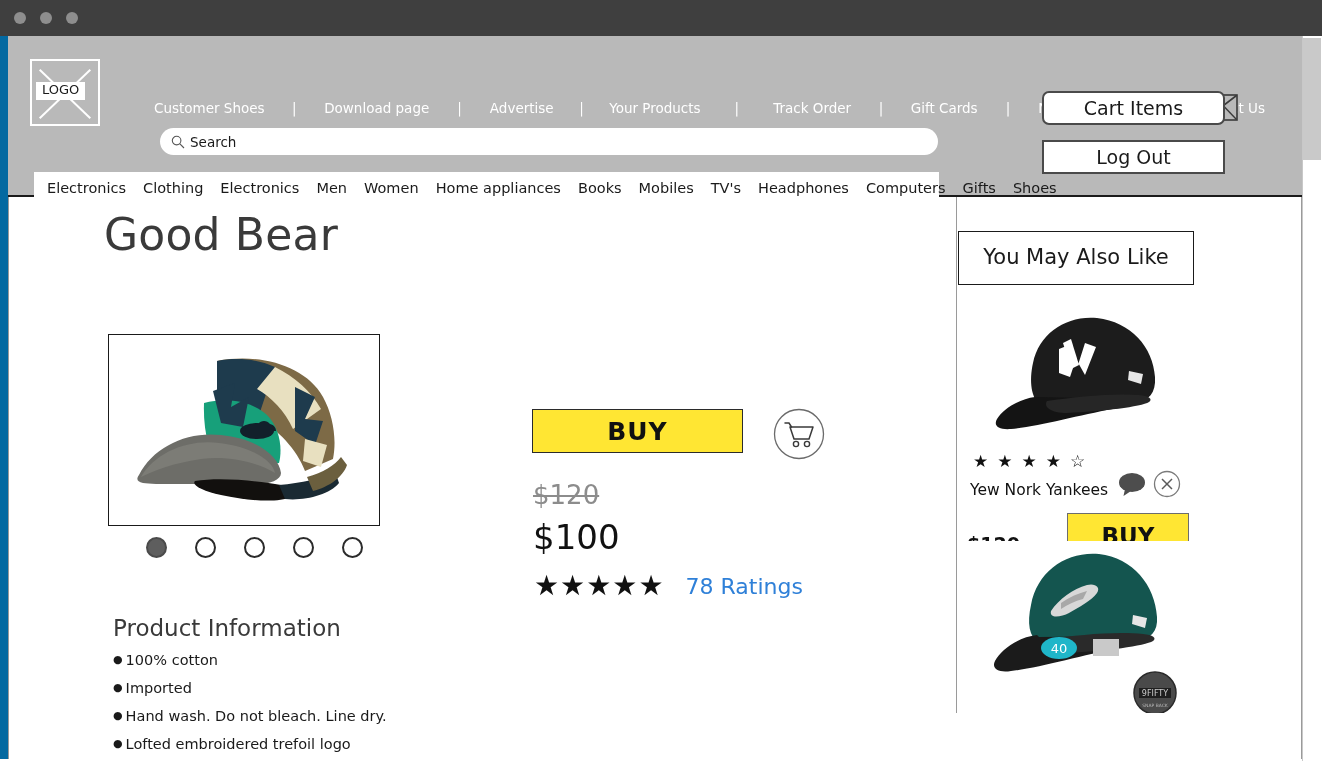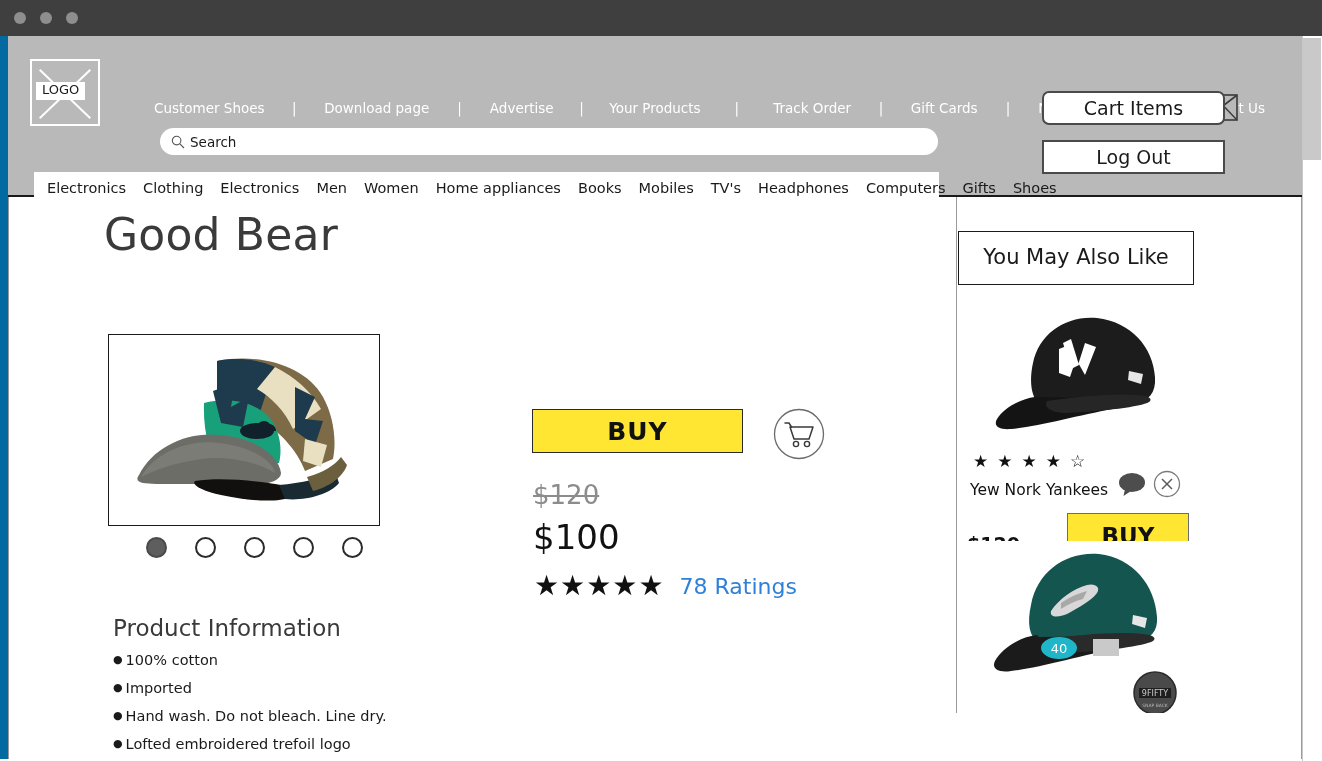--- a/index.html
+++ b/index.html
@@ -282,21 +282,21 @@
   }
   #rating-stars {
     font-size: 28px;
     color: #111111;
     letter-spacing: 1px;
     line-height: 1;
   }
   #ratings-count {
     font-size: 22px;
     color: #2f80d8;
-    margin-left: 15px;
+    margin-left: 21px;
   }
 
   
   #recommendations {
     position: absolute;
     left: 956px; top: 161px;
     width: 337px;
     height: 516px;
     overflow: hidden;
     background: #ffffff;

